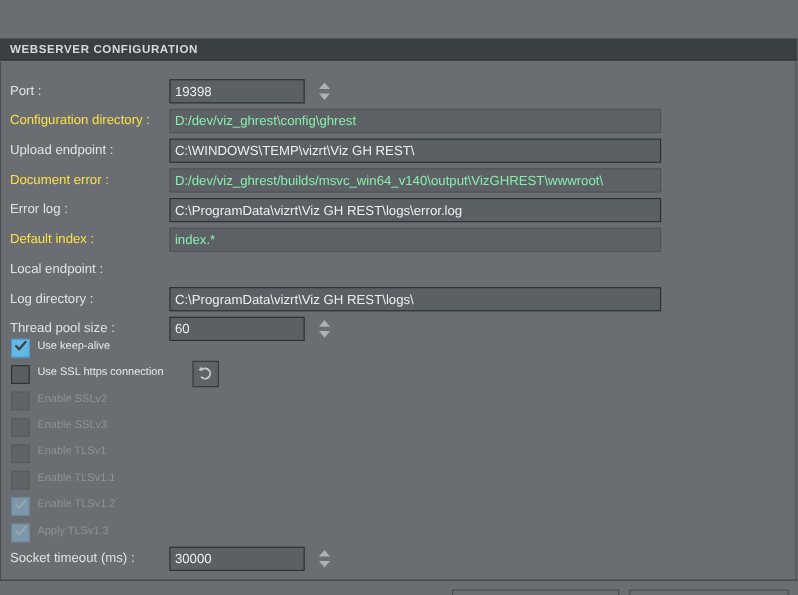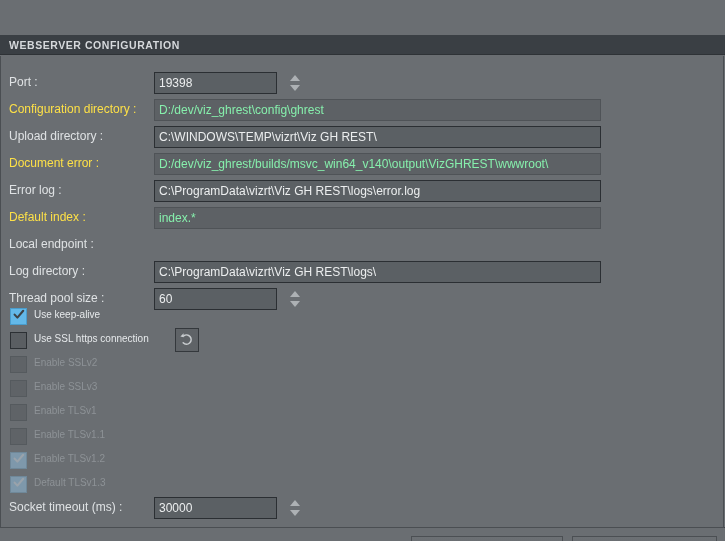--- a/index.html
+++ b/index.html
@@ -232,21 +232,21 @@
         <div class="spinner" style="left: 288px;">
           <div class="tri up"></div>
           <div class="tri down"></div>
         </div>
       </div>
       <div class="row" style="top: 64px;">
         <div class="row-label dim">Configuration directory :</div>
         <input type="text" class="field wide" readonly="" value="D:/dev/viz_ghrest\config\ghrest" style="">
       </div>
       <div class="row" style="top: 91px;">
-        <div class="row-label">Upload directory :</div>
+        <div class="row-label">Upload endpoint :</div>
         <input type="text" class="field wide enabled" value="C:\WINDOWS\TEMP\vizrt\Viz GH REST\" style="">
       </div>
       <div class="row" style="top: 118px;">
         <div class="row-label dim">Document error :</div>
         <input type="text" class="field wide" readonly="" value="D:/dev/viz_ghrest/builds/msvc_win64_v140\output\VizGHREST\wwwroot\" style="">
       </div>
       <div class="row" style="top: 145px;">
         <div class="row-label">Error log :</div>
         <input type="text" class="field wide enabled" value="C:\ProgramData\vizrt\Viz GH REST\logs\error.log" style="">
       </div>
@@ -313,21 +313,21 @@
         <div class="cblabel dim">Enable TLSv1.2</div>
       </div>
       <div class="cbrow" style="top: 438px;">
         <div class="cbox checked disabled">
           <span class="check">
             <svg width="12" height="13" viewBox="0 0 12 13">
               <path d="M1.6 6.6 L4.4 9.6 L10.2 2.8" fill="none" stroke="#9aa3ab" stroke-width="2.1" stroke-linecap="round" stroke-linejoin="round"></path>
             </svg>
           </span>
         </div>
-        <div class="cblabel dim">Default TLSv1.3</div>
+        <div class="cblabel dim">Apply TLSv1.3</div>
       </div>
     </div>
 
   <div class="resetbtn">
     <span>
       <svg width="16" height="16" viewBox="0 0 16 16">
         <path d="M4.6 4.0 A4.6 4.6 0 1 1 4.2 10.8" fill="none" stroke="#c8cccf" stroke-width="1.6" stroke-linecap="round"></path>
         <path d="M4.6 1.2 L4.6 5.2 L1.4 4.4 Z" fill="#c8cccf"></path>
       </svg>
     </span>

